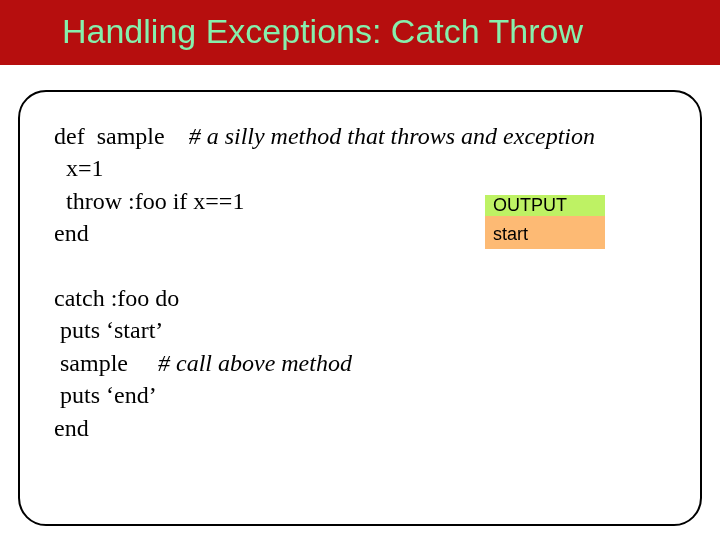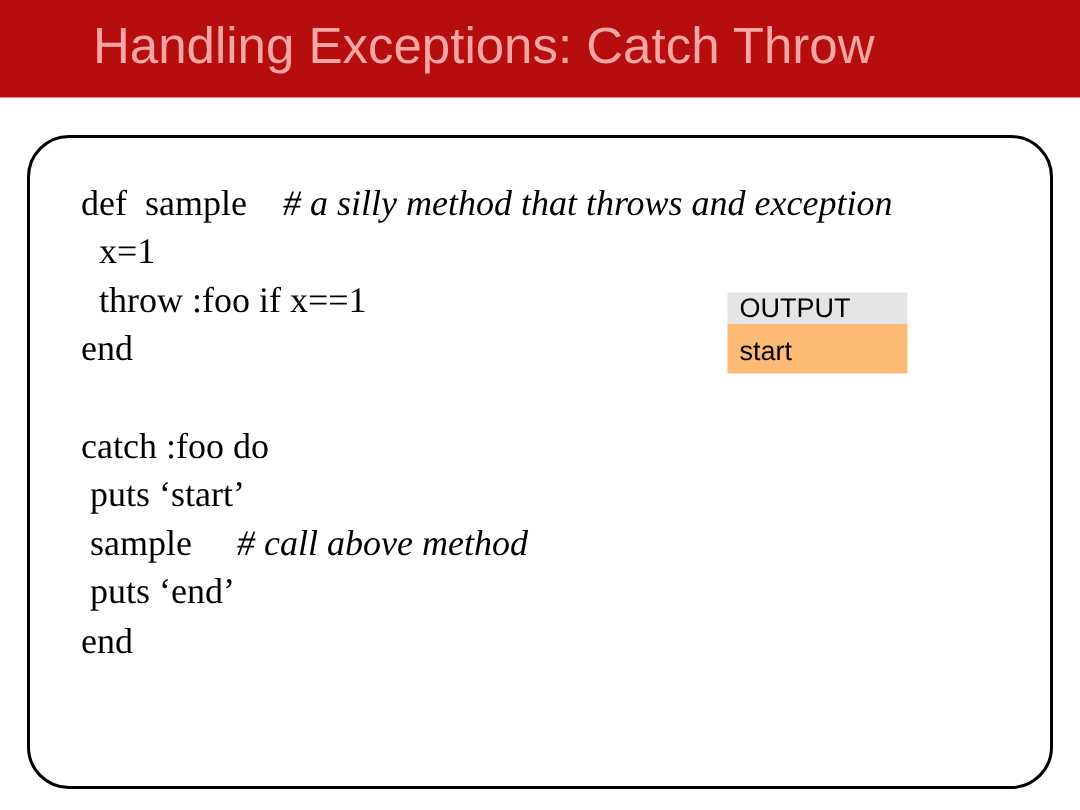--- a/index.html
+++ b/index.html
@@ -26,21 +26,21 @@
     border: 2px solid #000;
     border-radius: 28px;
     box-sizing: border-box;
   }
   .title-bar {
     position: absolute;
     left: 0;
     top: 0;
     width: 720px;
     background: #b60e0e;
-    color: #fca5a5;
+    color: #86efac;
     font-family: Arial, Helvetica, sans-serif;
     font-size: 34px;
     line-height: 1.25;
     padding: 10px 0 12px 62px;
     box-sizing: border-box;
   }
   .body {
     position: absolute;
     left: 54px;
     top: 120px;
@@ -56,21 +56,21 @@
   }
   .output-box {
     position: absolute;
     right: 115px;
     top: 195px;
     width: 120px;
     font-family: Arial, Helvetica, sans-serif;
     font-size: 18px;
   }
   .output-label {
-    background: #e5e5e5;
+    background: #bef264;
     padding: 0 8px;
   }
   .output-value {
     background: #fdba74;
     padding: 8px 8px 4px 8px;
   }
 </style>
 </head>
 <body>
 

